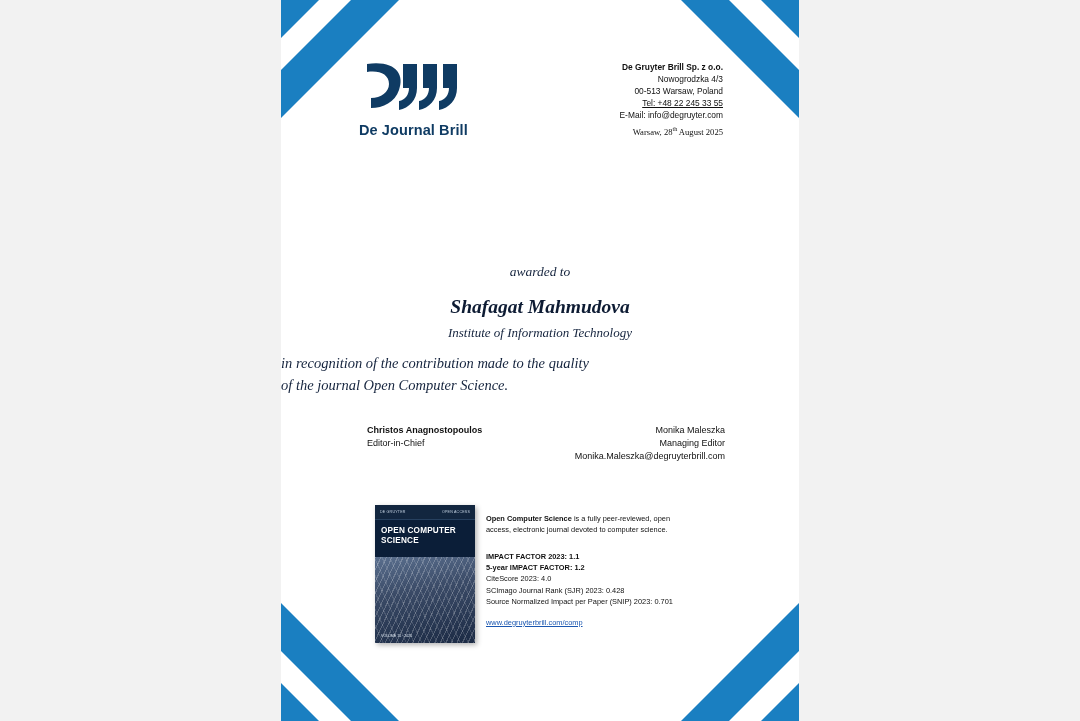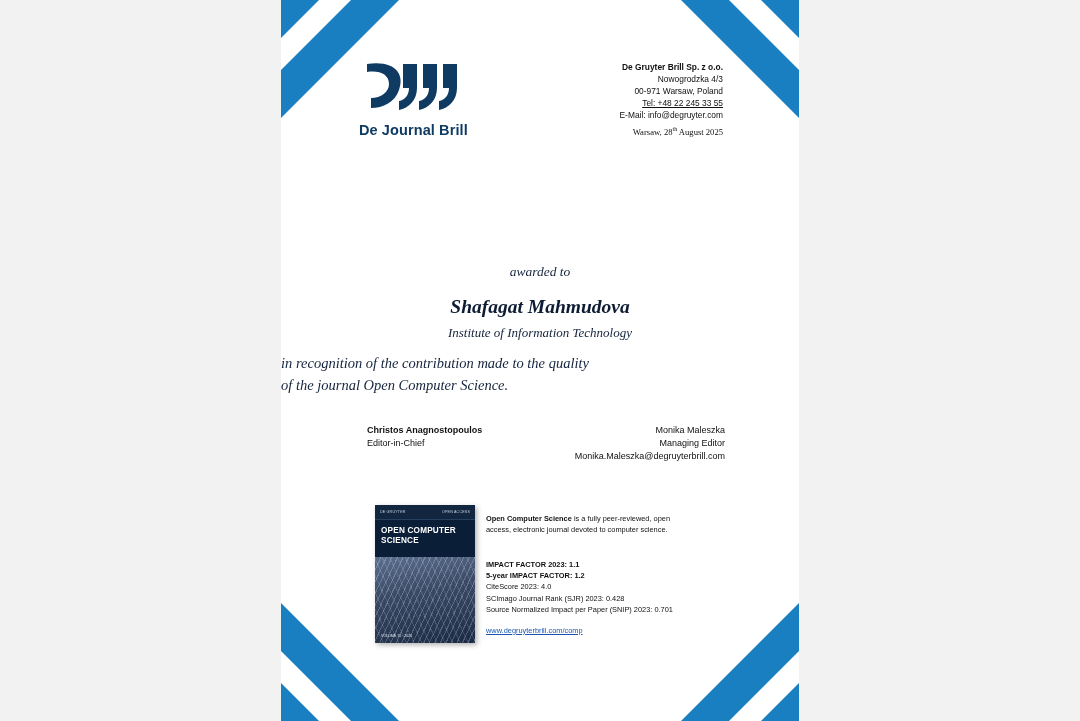--- a/index.html
+++ b/index.html
@@ -249,21 +249,21 @@
   .jinfo {
     position: absolute;
     left: 205px;
     top: 513px;
     width: 200px;
     font-size: 7.4px;
     line-height: 1.5;
     color: #111;
   }
   .jinfo .b { font-weight: bold; }
-  .jinfo .desc { margin-bottom: 24px; }
+  .jinfo .desc { margin-bottom: 16px; }
   .jinfo .metric { display: block; }
   .jinfo .link {
     display: inline-block;
     margin-top: 10px;
     color: #1a56b0;
     text-decoration: underline;
   }
 </style>
 </head>
 <body>
@@ -292,21 +292,21 @@
       <path d="M44 6 L58 6 L58 30 C58 42, 50 50, 40 52 L40 43 C46 42, 50 37, 50 30 L44 30 Z" fill="#0f3b63"></path>
       <path d="M64 6 L78 6 L78 30 C78 42, 70 50, 60 52 L60 43 C66 42, 70 37, 70 30 L64 30 Z" fill="#0f3b63"></path>
       <path d="M84 6 L98 6 L98 30 C98 42, 90 50, 80 52 L80 43 C86 42, 90 37, 90 30 L84 30 Z" fill="#0f3b63"></path>
     </svg>
     <div class="logo-word">De Journal Brill</div>
   </div>
 
   <div class="addr">
     <div class="b">De Gruyter Brill Sp. z o.o.</div>
     <div>Nowogrodzka 4/3</div>
-    <div>00-971 Warsaw, Poland</div>
+    <div>00-513 Warsaw, Poland</div>
     <div class="u">Tel: +48 22 245 33 55</div>
     <div>E-Mail: info@degruyter.com</div>
   </div>
 
   <div class="place-date">
     <span>Warsaw, 28</span><sup>th</sup><span> August 2025</span>
   </div>
 
 
   <div class="awarded">awarded to</div>

